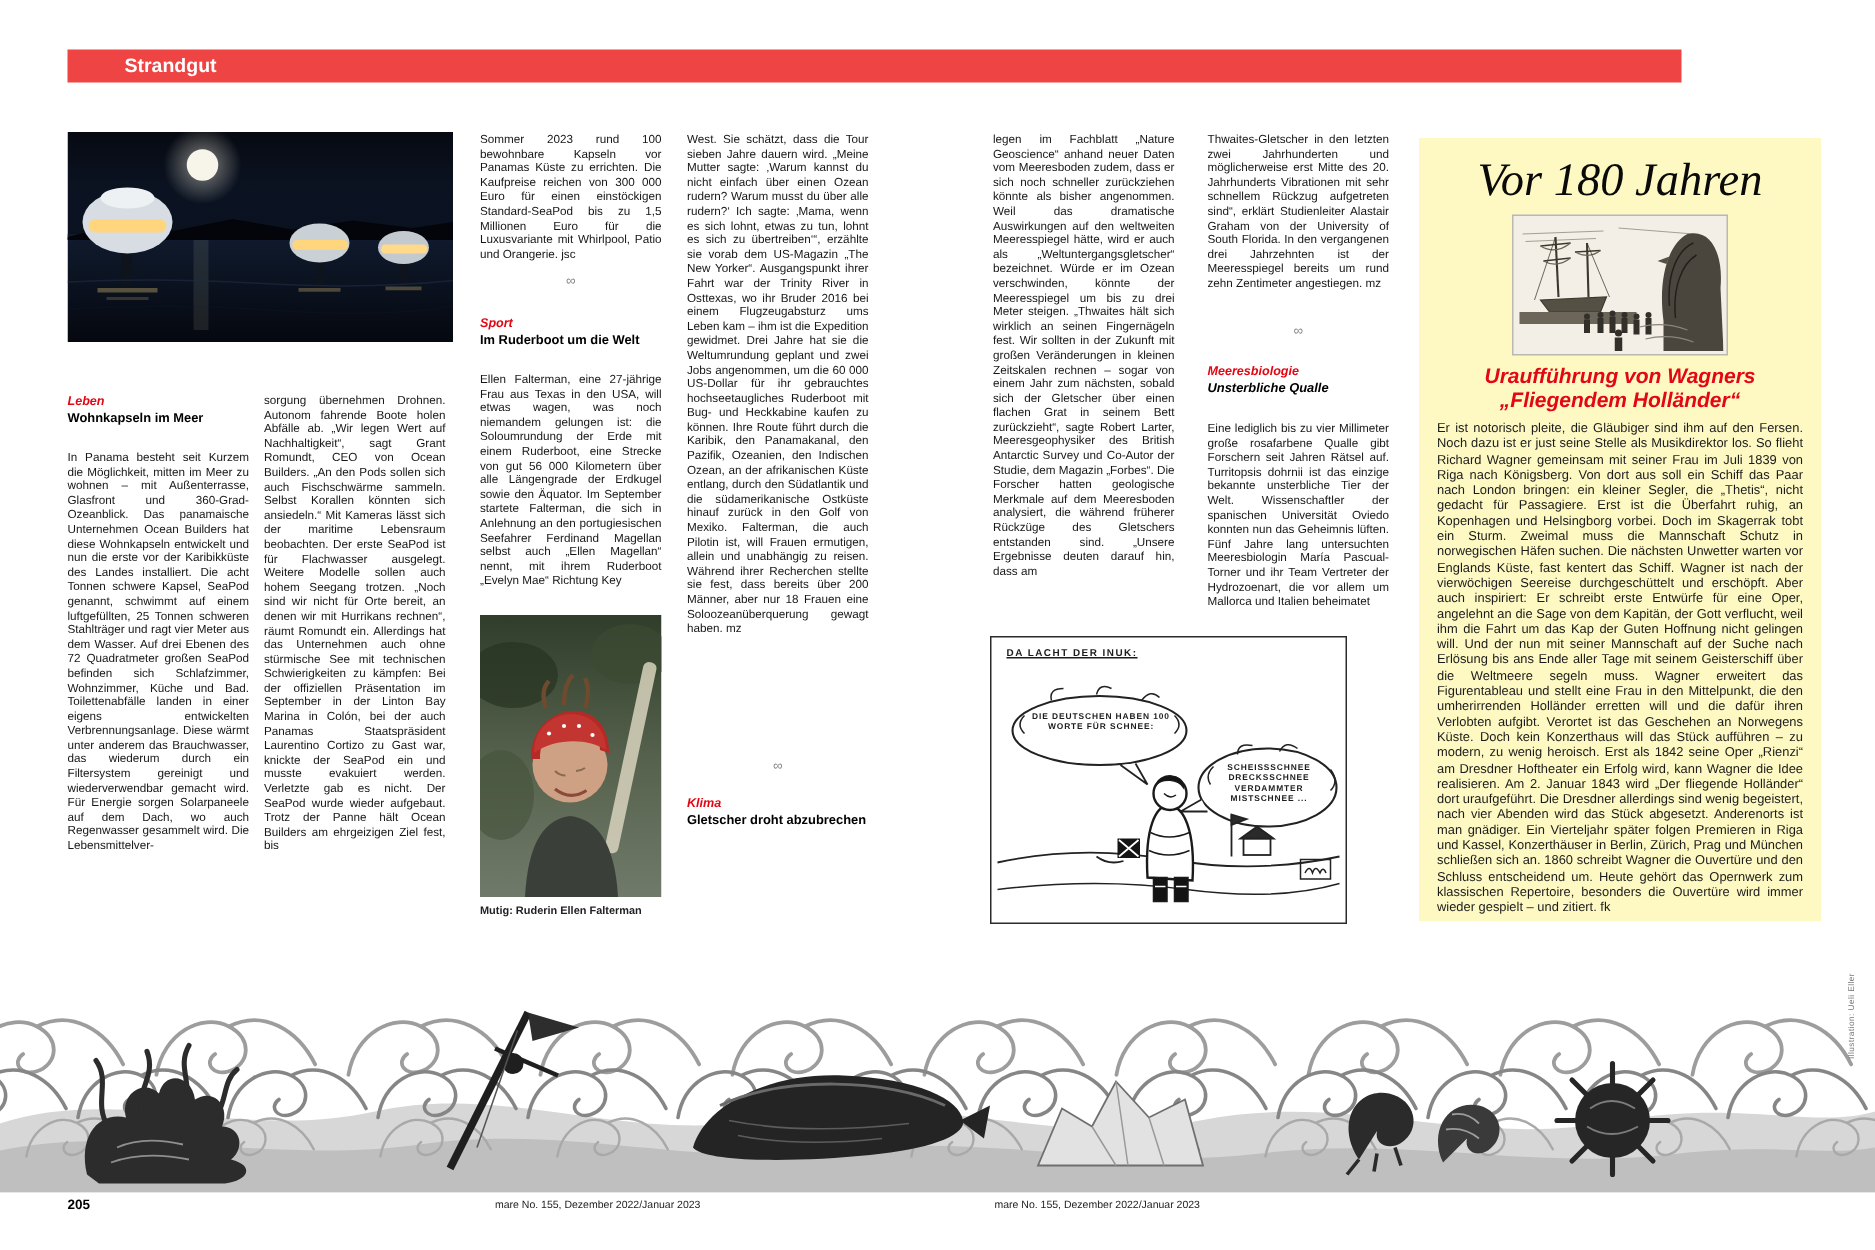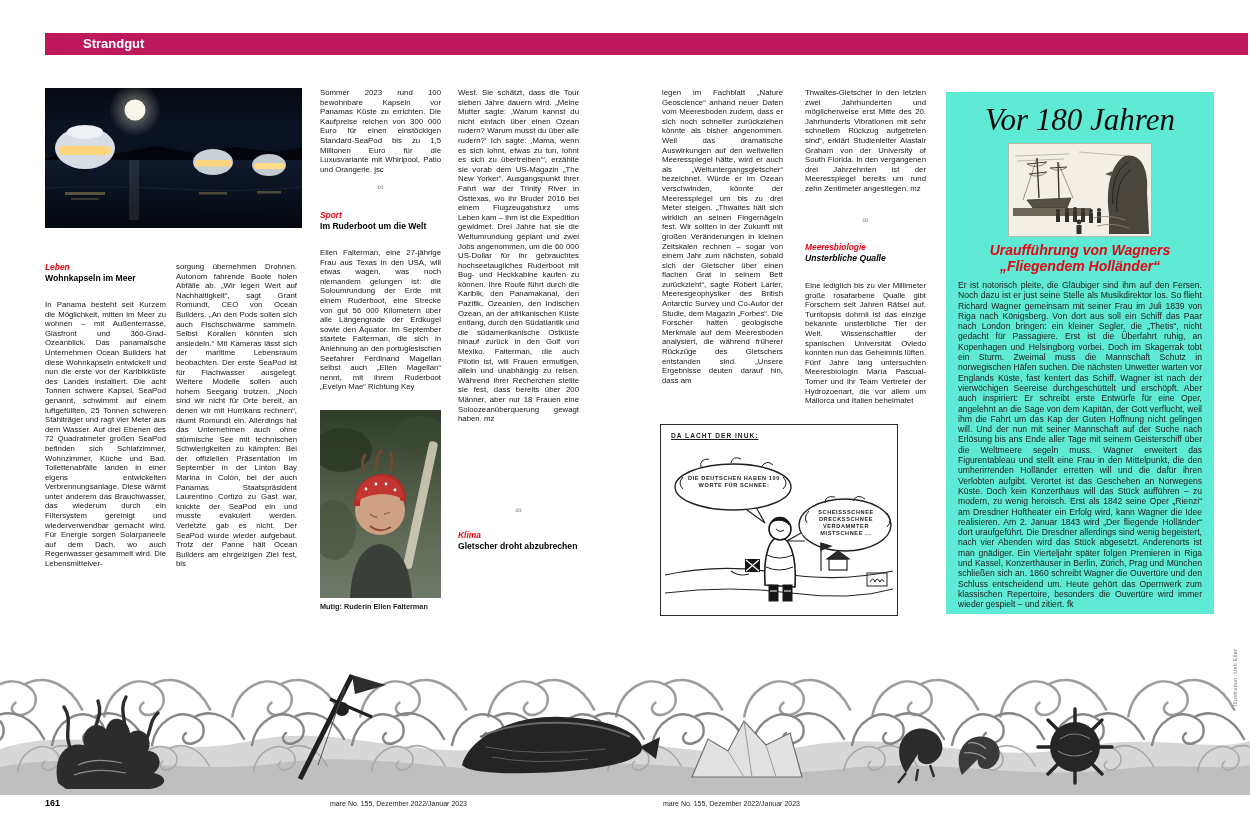--- a/index.html
+++ b/index.html
@@ -1,26 +1,26 @@
 <!DOCTYPE html>
 <html><head>
 <meta charset="utf-8">
 <style>
   html,body{margin:0;padding:0;background:#ffffff;}
   .spread{position:relative;width:1250px;height:833px;background:#fff;overflow:hidden;
           font-family:"Liberation Sans",sans-serif;color:#111;}
   .abs{position:absolute;}
-  .redbar{left:45px;top:33px;width:1203px;height:22px;background:#be185d;color:#fff;
+  .redbar{left:45px;top:33px;width:1076px;height:22px;background:#ef4444;color:#fff;
           font-weight:bold;font-size:13px;line-height:22px;padding-left:38px;box-sizing:border-box;}
   .photo-caption{font-size:7.3px;font-weight:bold;color:#222;}
   .rubric{font-size:8.4px;font-weight:bold;font-style:italic;color:#e30613;}
   .art-title{font-size:8.6px;font-weight:bold;color:#000;}
   .coltxt{width:121px;font-size:7.8px;line-height:9.6px;text-align:justify;color:#161616;}
   .ornament{width:121px;text-align:center;color:#8a8a8a;font-size:9px;line-height:9px;}
-  .feature{left:946px;top:92px;width:268px;height:522px;background:#5eead4;}
+  .feature{left:946px;top:92px;width:268px;height:522px;background:#fef9c3;}
   .feature-headline{margin-top:10px;text-align:center;font-family:"Liberation Serif",serif;
                     font-style:italic;font-size:31px;color:#0a0a0a;}
   .feature-caption{margin-top:5px;text-align:center;font-size:14px;font-weight:bold;
                    font-style:italic;color:#e30613;}
   .feature-body{margin:6px 12px 0 12px;font-size:8.6px;line-height:10.3px;text-align:justify;color:#1b1b1b;}
   .footer-num{font-size:9px;font-weight:bold;color:#000;}
   .footer-issue{font-size:7px;color:#222;}
   .credit-vert{font-size:5.5px;color:#777;writing-mode:vertical-rl;transform:rotate(180deg);letter-spacing:.3px;}
   .cartoon-box{left:660px;top:424px;width:238px;height:192px;background:#fff;border:1.3px solid #2b2b2b;box-sizing:border-box;}
   .cartoon-title{position:absolute;left:10px;top:7px;font-size:6.6px;font-weight:bold;letter-spacing:1px;
@@ -335,18 +335,18 @@
           <line x1="1058" y1="119" x2="1048" y2="129"></line>
             <line x1="1092" y1="119" x2="1102" y2="129"></line>
         </g>
         <path d="M1060,94 q14,-10 30,0 M1058,106 q16,10 34,0" stroke="#7c7c7c" stroke-width="1.2" fill="none"></path>
       </g>
     </svg>
   </div>
 
   <div class="abs credit-vert" style="left:1232px;top:626px;height:80px;">Illustration: Ueli Eller</div>
 
-  <div class="abs footer-num" style="left:45px;top:798px;">161</div>
+  <div class="abs footer-num" style="left:45px;top:798px;">205</div>
   <div class="abs footer-issue" style="left:330px;top:800px;">mare No. 155, Dezember 2022/Januar 2023</div>
   <div class="abs footer-issue" style="left:663px;top:800px;">mare No. 155, Dezember 2022/Januar 2023</div>
   <div class="abs footer-num" style="left:1193px;top:834px;">125</div>
 
 </div>
 
 </body></html>

